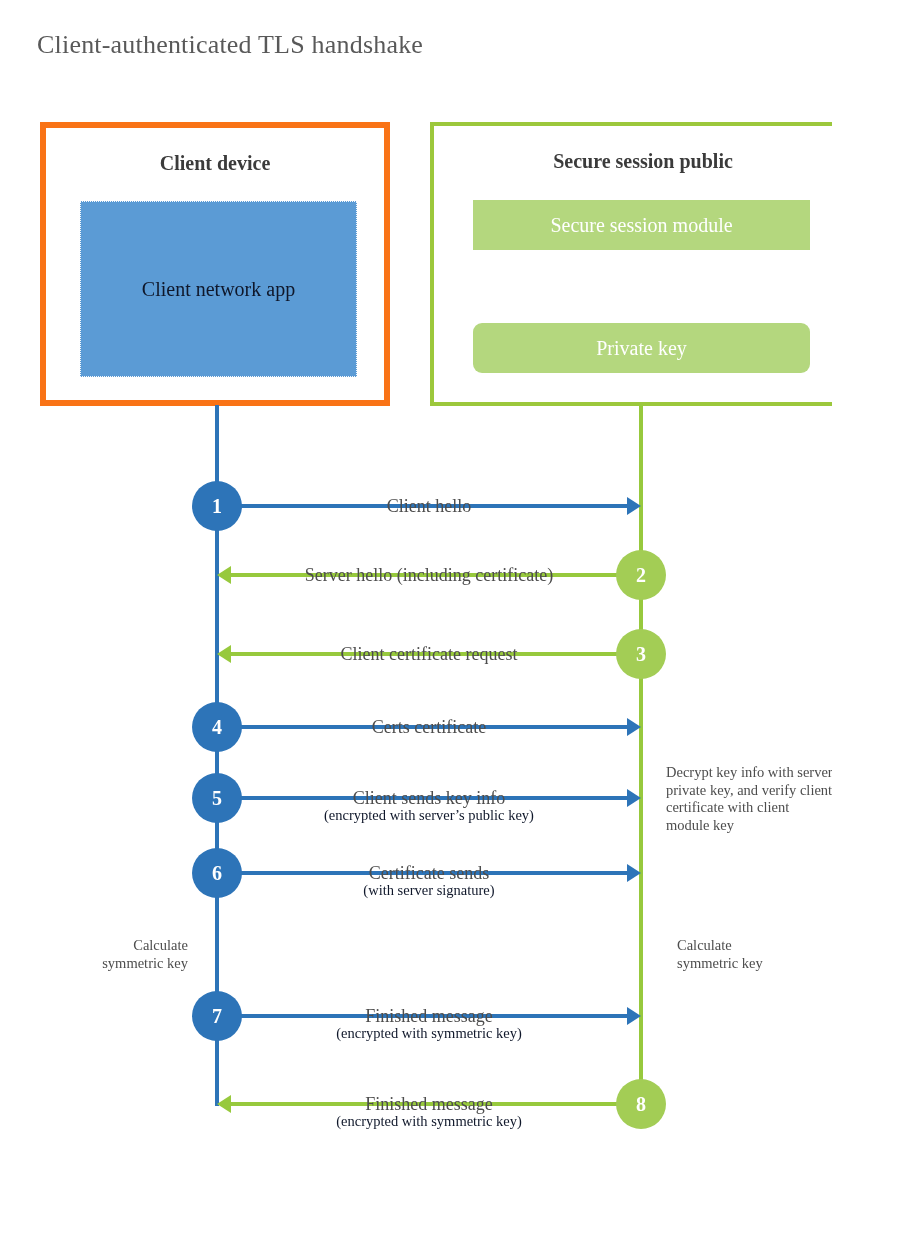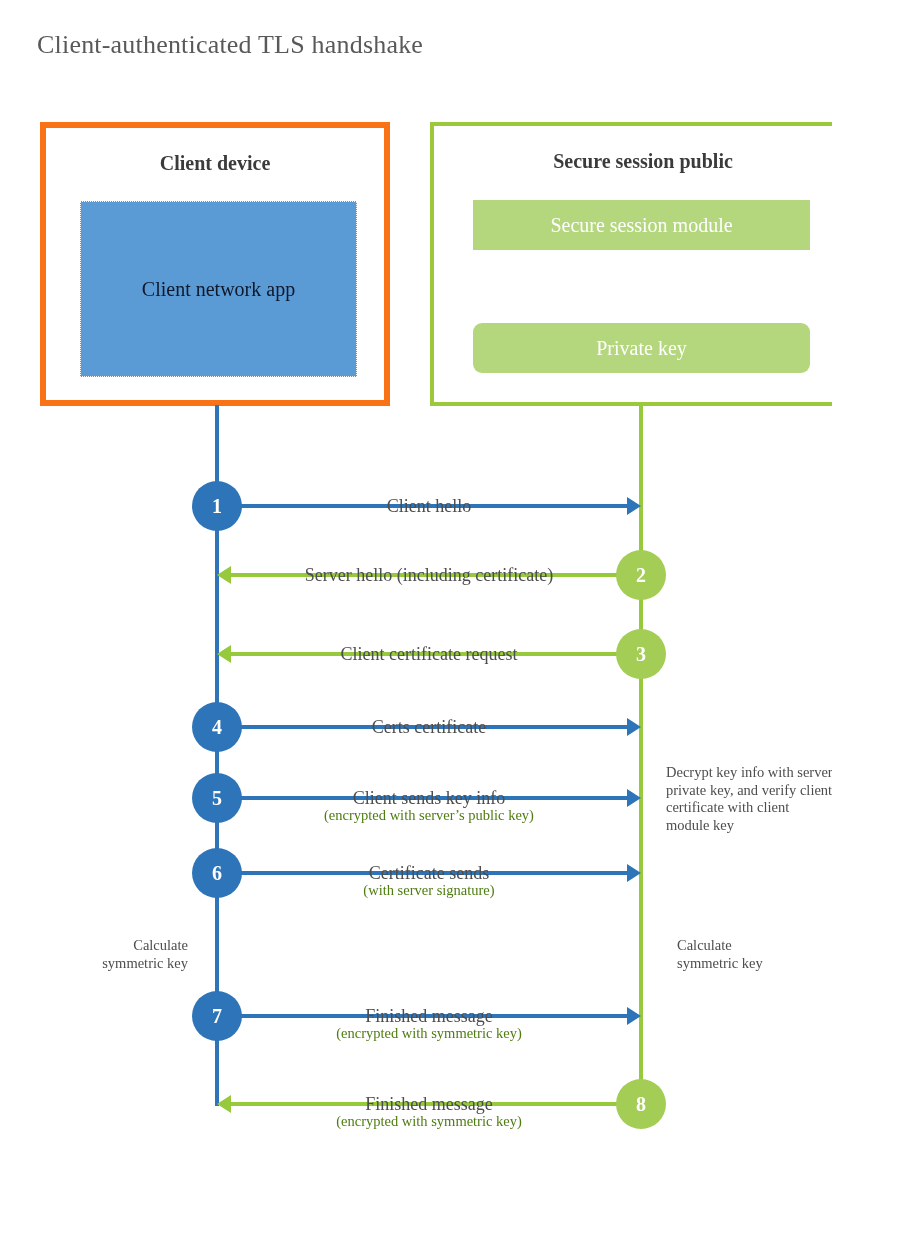--- a/index.html
+++ b/index.html
@@ -49,21 +49,21 @@
 
   .badge { position:absolute; top:-25px; width:50px; height:50px; border-radius:50%;
            display:flex; align-items:center; justify-content:center;
            color:#ffffff; font-size:20px; font-weight:700; z-index:3; }
   .step.blue  .badge { left:192px; background:#2d74b8; }
   .step.green .badge { left:616px; background:#a3cd55; }
 
   .lbl { position:absolute; top:-33px; left:217px; width:424px; text-align:center;
          font-size:18px; color:#4d4d4d; z-index:4;margin-top:23px; }
   .sub { position:absolute; top:9px;  left:217px; width:424px; text-align:center;
-         font-size:14.5px; color:#4d7c0f; z-index:4; }
+         font-size:14.5px; color:#0f172a; z-index:4; }
 
   
   .note { position:absolute; font-size:14.5px; line-height:17.5px; color:#4d4d4d; z-index:4; }
   .note-decrypt    { left:666px; top:764px; width:168px; text-align:left; }
   .note-calc-left  { left:88px;  top:937px; width:100px; text-align:right; }
   .note-calc-right { left:677px; top:937px; width:100px; text-align:left; }
 </style>
 </head>
 <body>
 

